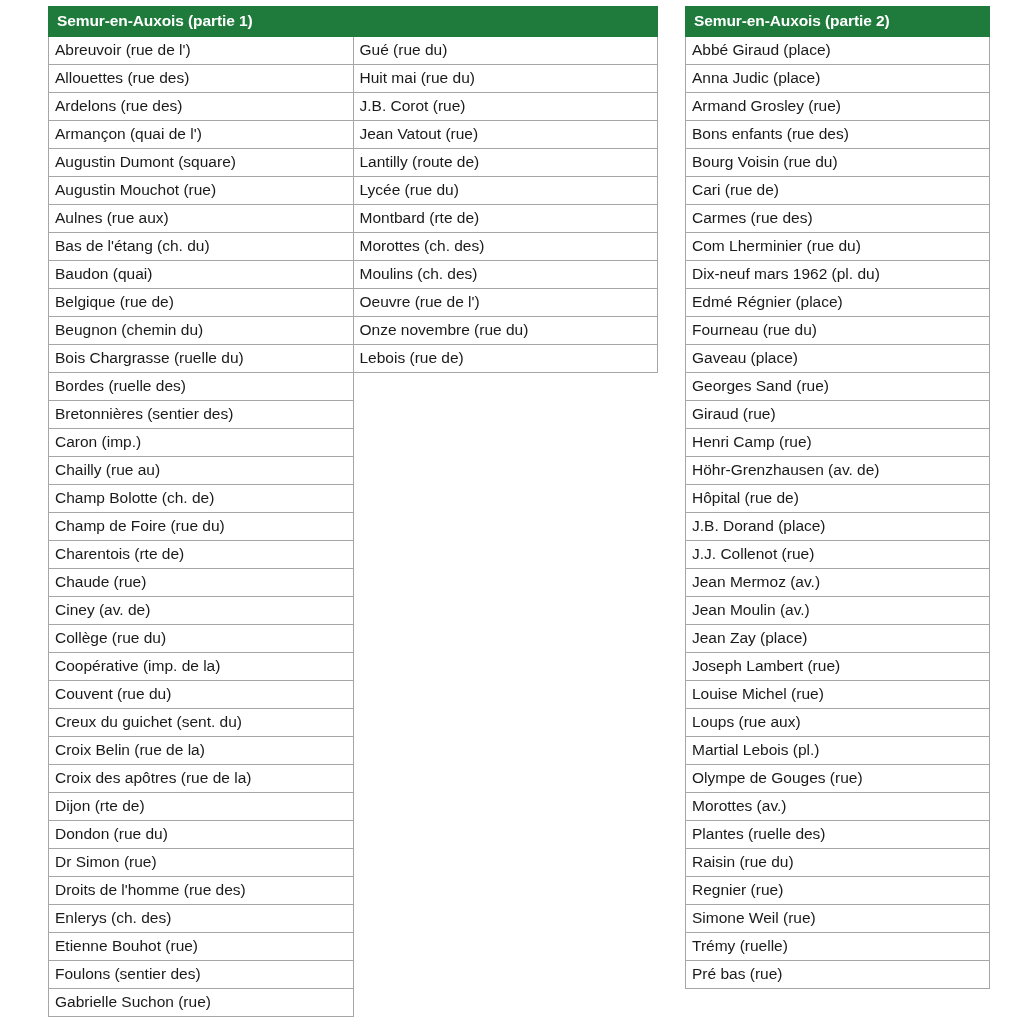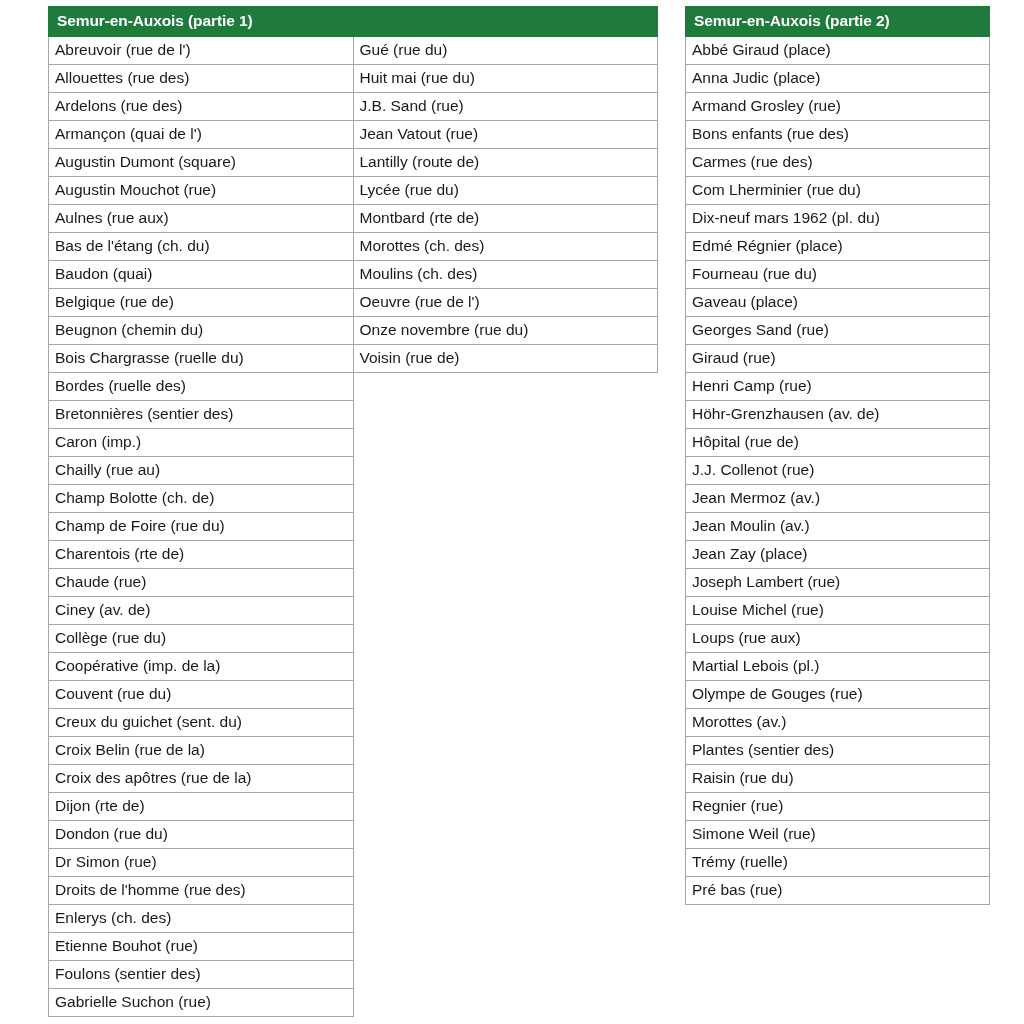--- a/index.html
+++ b/index.html
@@ -93,21 +93,21 @@
             <tr>
               <td class="col-a">Abreuvoir (rue de l')</td>
               <td class="col-b">Gué (rue du)</td>
             </tr>
             <tr>
               <td class="col-a">Allouettes (rue des)</td>
               <td class="col-b">Huit mai (rue du)</td>
             </tr>
             <tr>
               <td class="col-a">Ardelons (rue des)</td>
-              <td class="col-b">J.B. Sand (rue)</td>
+              <td class="col-b">J.B. Corot (rue)</td>
             </tr>
             <tr>
               <td class="col-a">Armançon (quai de l')</td>
               <td class="col-b">Jean Vatout (rue)</td>
             </tr>
             <tr>
               <td class="col-a">Augustin Dumont (square)</td>
               <td class="col-b">Lantilly (route de)</td>
             </tr>
             <tr>
@@ -129,21 +129,21 @@
             <tr>
               <td class="col-a">Belgique (rue de)</td>
               <td class="col-b">Oeuvre (rue de l')</td>
             </tr>
             <tr>
               <td class="col-a">Beugnon (chemin du)</td>
               <td class="col-b">Onze novembre (rue du)</td>
             </tr>
             <tr>
               <td class="col-a">Bois Chargrasse (ruelle du)</td>
-              <td class="col-b">Voisin (rue de)</td>
+              <td class="col-b">Lebois (rue de)</td>
             </tr>
             <tr>
               <td class="col-a">Bordes (ruelle des)</td>
               <td class="col-b empty-cell">&nbsp;</td>
             </tr>
             <tr>
               <td class="col-a">Bretonnières (sentier des)</td>
               <td class="col-b empty-cell">&nbsp;</td>
             </tr>
             <tr>
@@ -248,20 +248,26 @@
             <tr>
               <td>Anna Judic (place)</td>
             </tr>
             <tr>
               <td>Armand Grosley (rue)</td>
             </tr>
             <tr>
               <td>Bons enfants (rue des)</td>
             </tr>
             <tr>
+              <td>Bourg Voisin (rue du)</td>
+            </tr>
+            <tr>
+              <td>Cari (rue de)</td>
+            </tr>
+            <tr>
               <td>Carmes (rue des)</td>
             </tr>
             <tr>
               <td>Com Lherminier (rue du)</td>
             </tr>
             <tr>
               <td>Dix-neuf mars 1962 (pl. du)</td>
             </tr>
             <tr>
               <td>Edmé Régnier (place)</td>
@@ -281,20 +287,23 @@
             <tr>
               <td>Henri Camp (rue)</td>
             </tr>
             <tr>
               <td>Höhr-Grenzhausen (av. de)</td>
             </tr>
             <tr>
               <td>Hôpital (rue de)</td>
             </tr>
             <tr>
+              <td>J.B. Dorand (place)</td>
+            </tr>
+            <tr>
               <td>J.J. Collenot (rue)</td>
             </tr>
             <tr>
               <td>Jean Mermoz (av.)</td>
             </tr>
             <tr>
               <td>Jean Moulin (av.)</td>
             </tr>
             <tr>
               <td>Jean Zay (place)</td>
@@ -311,21 +320,21 @@
             <tr>
               <td>Martial Lebois (pl.)</td>
             </tr>
             <tr>
               <td>Olympe de Gouges (rue)</td>
             </tr>
             <tr>
               <td>Morottes (av.)</td>
             </tr>
             <tr>
-              <td>Plantes (sentier des)</td>
+              <td>Plantes (ruelle des)</td>
             </tr>
             <tr>
               <td>Raisin (rue du)</td>
             </tr>
             <tr>
               <td>Regnier (rue)</td>
             </tr>
             <tr>
               <td>Simone Weil (rue)</td>
             </tr>

